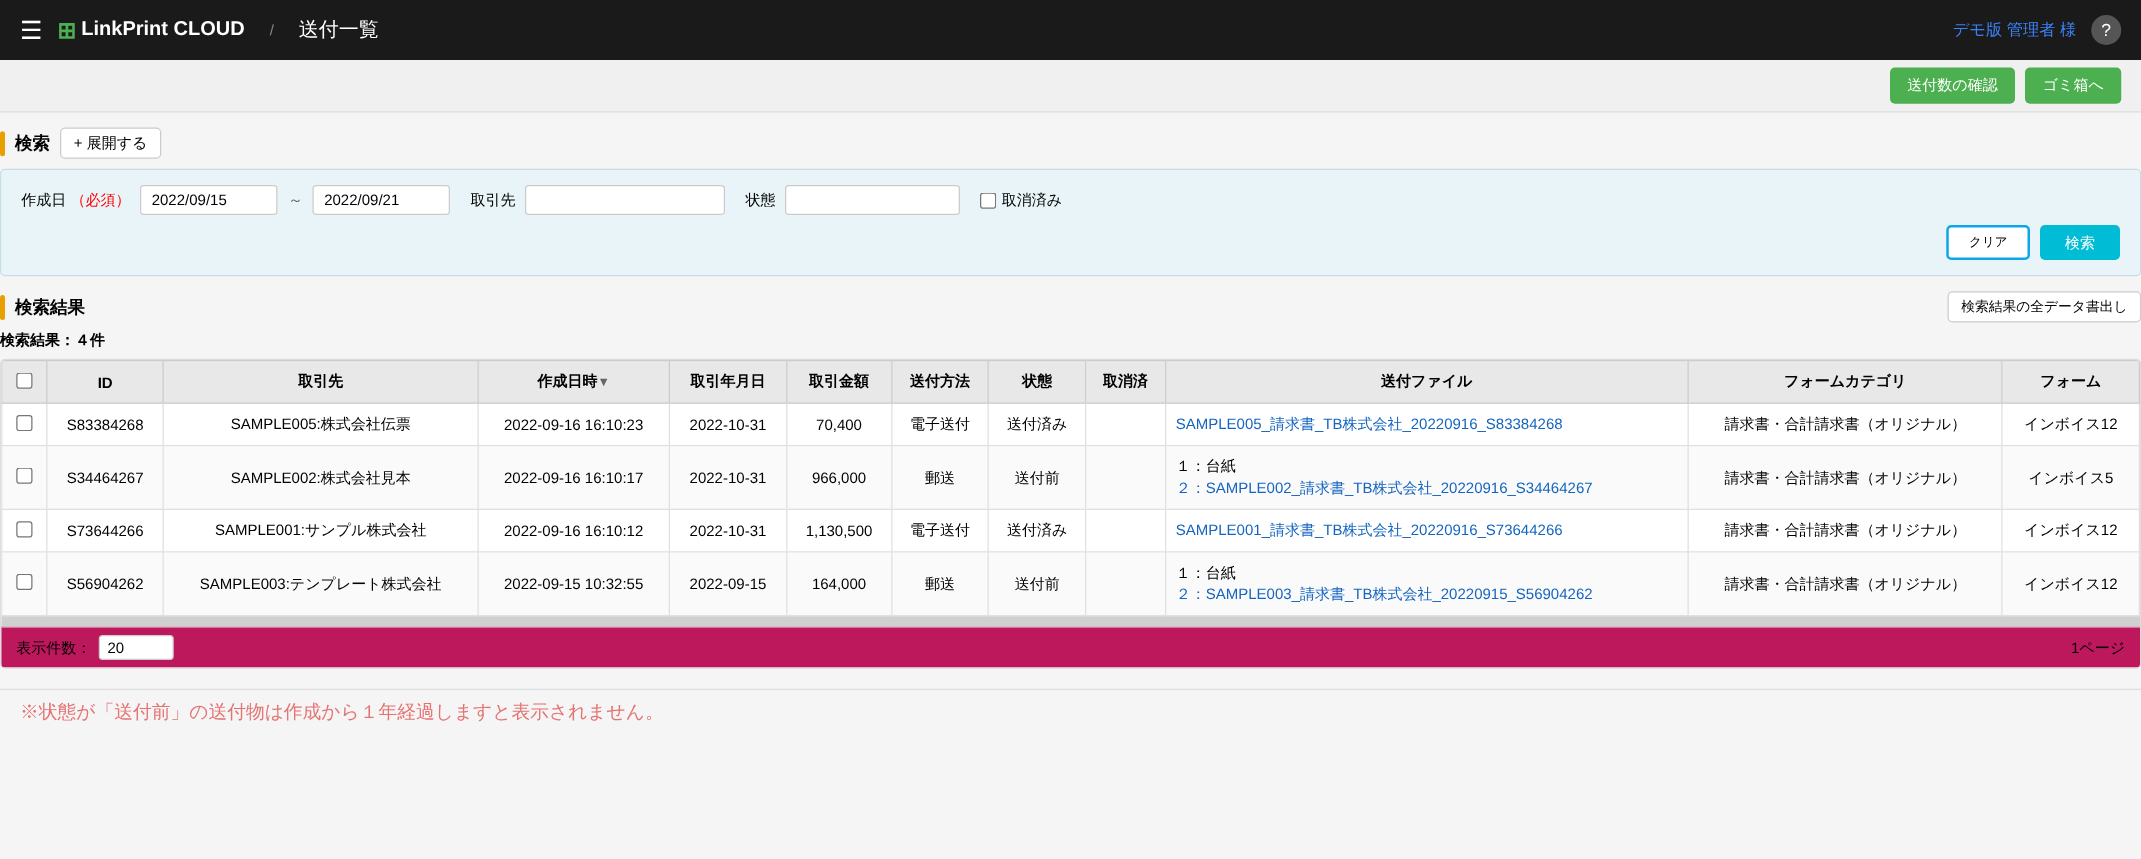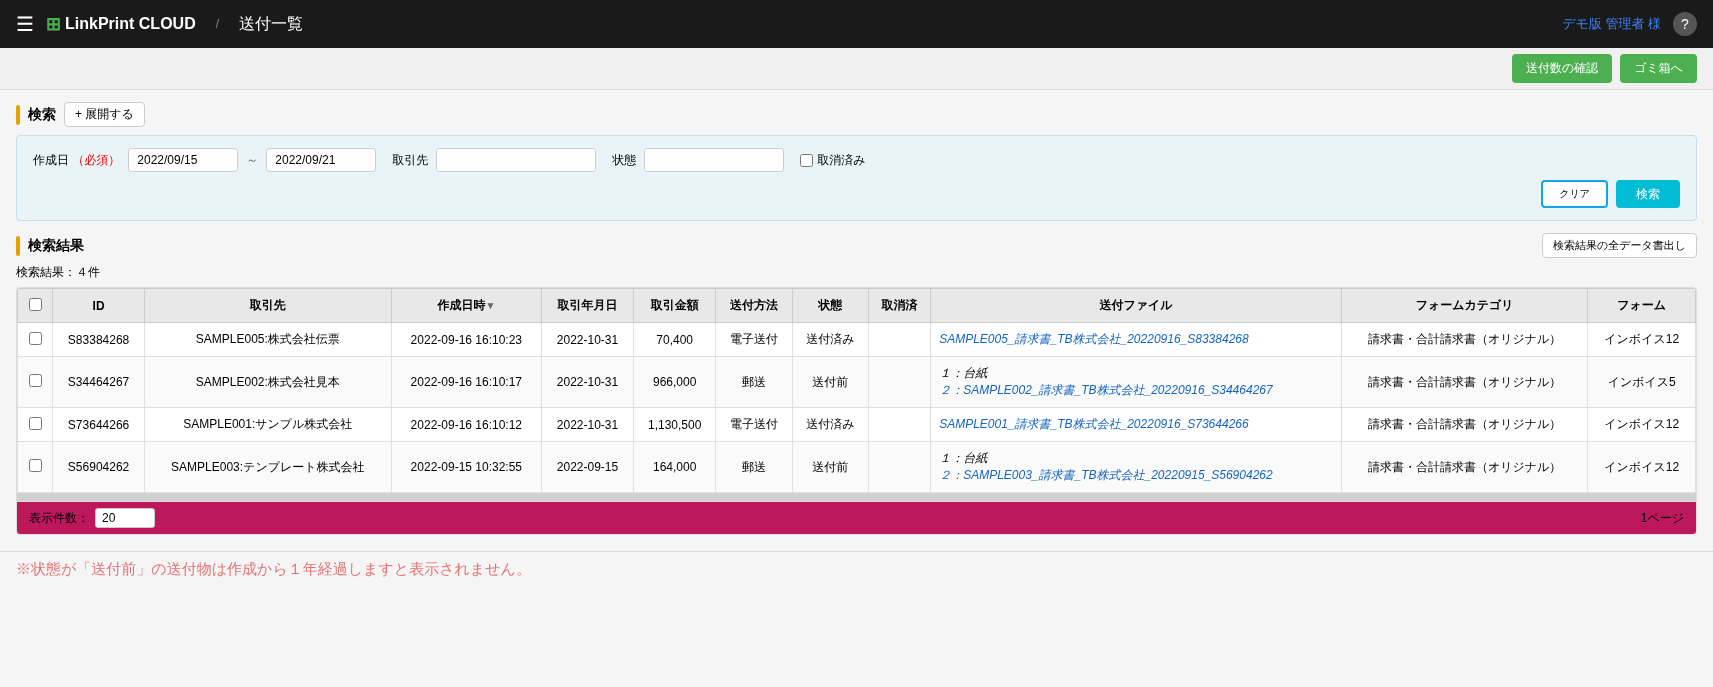--- a/index.html
+++ b/index.html
@@ -57,21 +57,21 @@
       background: #4CAF50;
       color: white;
       border: none;
       padding: 6px 14px;
       border-radius: 4px;
       cursor: pointer;
       font-size: 12px;
     }
 
     
-    .content { padding: 12px 16px; }
+    .content { padding: 12px 0; }
 
     
     .section-header {
       display: flex;
       align-items: center;
       gap: 8px;
       margin-bottom: 8px;
     }
     .section-label {
       background: #e8a000;
@@ -165,21 +165,21 @@
     }
     .results-header-left { display: flex; align-items: center; gap: 8px; }
     .btn-export {
       background: white;
       border: 1px solid #ccc;
       padding: 4px 10px;
       border-radius: 4px;
       cursor: pointer;
       font-size: 11px;
     }
-    .result-count { font-size: 12px; margin-bottom: 6px; }
+    .result-count { font-size: 12px; margin-bottom: 6px; font-weight: bold; }
 
     
     .table-wrapper {
       background: white;
       border: 1px solid #ddd;
       border-radius: 4px;
       overflow-x: auto;
     }
     table {
       width: 100%;
@@ -240,21 +240,21 @@
     }
     .note { font-size: 15px; color: #e57373; }
     .bottom-actions { display: flex; gap: 8px; }
     .btn-add-file { background: #4CAF50; color: white; border: none; padding: 6px 14px; border-radius: 4px; cursor: pointer; font-size: 12px; }
     .btn-download { background: #4CAF50; color: white; border: none; padding: 6px 14px; border-radius: 4px; cursor: pointer; font-size: 12px; }
     .btn-csv { background: #4CAF50; color: white; border: none; padding: 6px 14px; border-radius: 4px; cursor: pointer; font-size: 12px; }
     .btn-send { background: #FFC107; color: white; border: none; padding: 6px 14px; border-radius: 4px; cursor: pointer; font-size: 12px; }
     .btn-cancel { background: #FF7043; color: white; border: none; padding: 6px 14px; border-radius: 4px; cursor: pointer; font-size: 12px; }
     .btn-move-trash { background: #FF7043; color: white; border: none; padding: 6px 14px; border-radius: 4px; cursor: pointer; font-size: 12px; }
 
-    .file-links { text-align: left; font-style: italic; }
+    .file-links { text-align: left; }
   </style>
 </head>
 <body>
 
 <header class="header">
   <div class="header-left">
     <span class="hamburger">☰</span>
     <span class="logo">
       <span class="logo-icon">⊞</span>
       <span>LinkPrint CLOUD</span>

